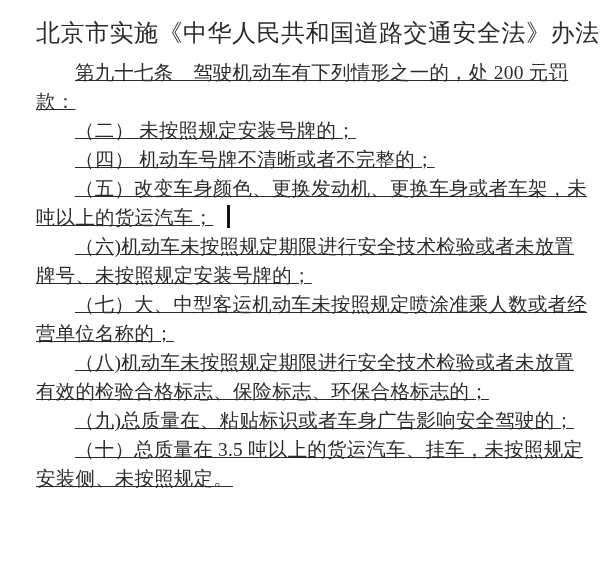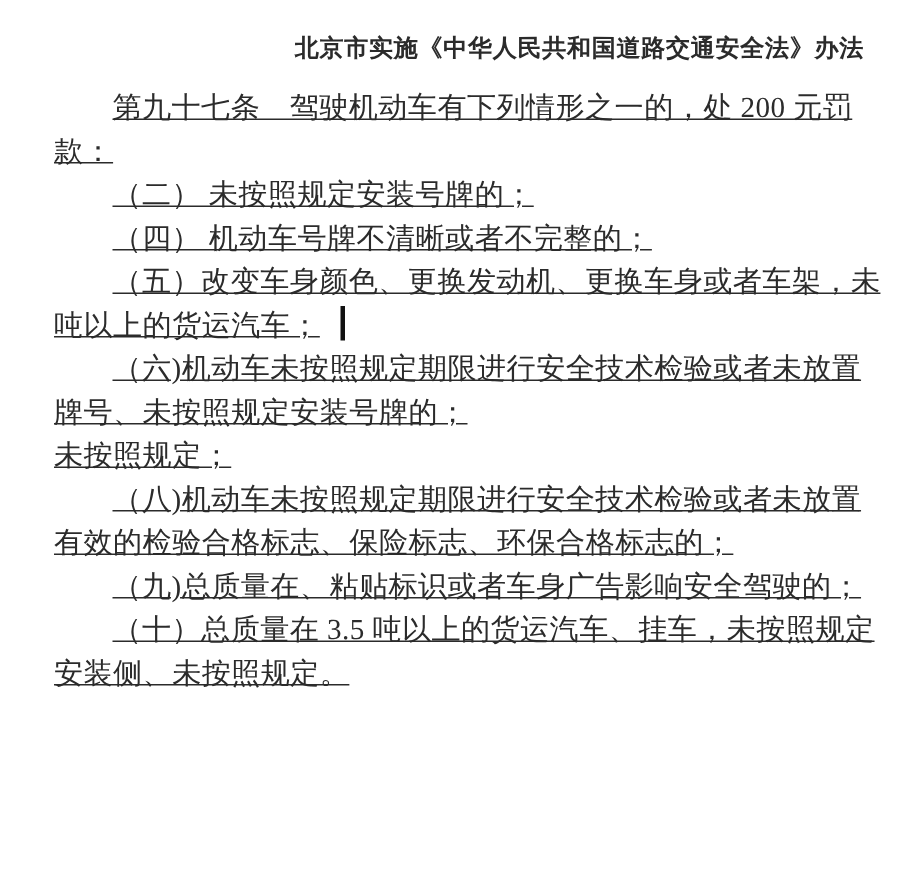--- a/index.html
+++ b/index.html
@@ -17,23 +17,23 @@
   .page {
     width: 612px;
     height: 582px;
     background: #ffffff;
     box-sizing: border-box;
   }
   .content {
     padding: 18px 36px 0 36px;
   }
   .doc-title {
-    font-size: 16px;
+    font-size: 24px;
     line-height: 30px;
-    font-weight: bold;
+    font-weight: normal;
     text-align: right;
     letter-spacing: 0.5px;
     margin-bottom: 10px;
     white-space: nowrap;
   }
   .line {
     font-size: 19.4px;
     line-height: 29px;
     height: 29px;
     letter-spacing: 0.3px;
@@ -60,21 +60,22 @@
     <div class="doc-title">北京市实施《中华人民共和国道路交通安全法》办法</div>
     <div>
         <div class="line indent"><span>第九十七条　驾驶机动车有下列情形之一的，处 200 元罚</span></div>
         <div class="line"><span>款：</span></div>
         <div class="line indent"><span>（二） 未按照规定安装号牌的；</span></div>
         <div class="line indent"><span>（四） 机动车号牌不清晰或者不完整的；</span></div>
         <div class="line indent"><span>（五）改变车身颜色、更换发动机、更换车身或者车架，未</span></div>
         <div class="line"><span>吨以上的货运汽车；</span><span class="caret"></span></div>
         <div class="line indent"><span>（六)机动车未按照规定期限进行安全技术检验或者未放置</span></div>
         <div class="line"><span>牌号、未按照规定安装号牌的；</span></div>
-        <div class="line"><span>未按照规定；</span></div>
+        <div class="line indent"><span>（七）大、中型客运机动车未按照规定喷涂准乘人数或者经</span></div>
+        <div class="line"><span>营单位名称的；</span></div>
         <div class="line indent"><span>（八)机动车未按照规定期限进行安全技术检验或者未放置</span></div>
         <div class="line"><span>有效的检验合格标志、保险标志、环保合格标志的；</span></div>
         <div class="line indent"><span>（九)总质量在、粘贴标识或者车身广告影响安全驾驶的；</span></div>
         <div class="line indent"><span>（十）总质量在 3.5 吨以上的货运汽车、挂车，未按照规定</span></div>
         <div class="line"><span>安装侧、未按照规定。</span></div>
       </div>
   </div>
 </div>
 
 </body></html>

